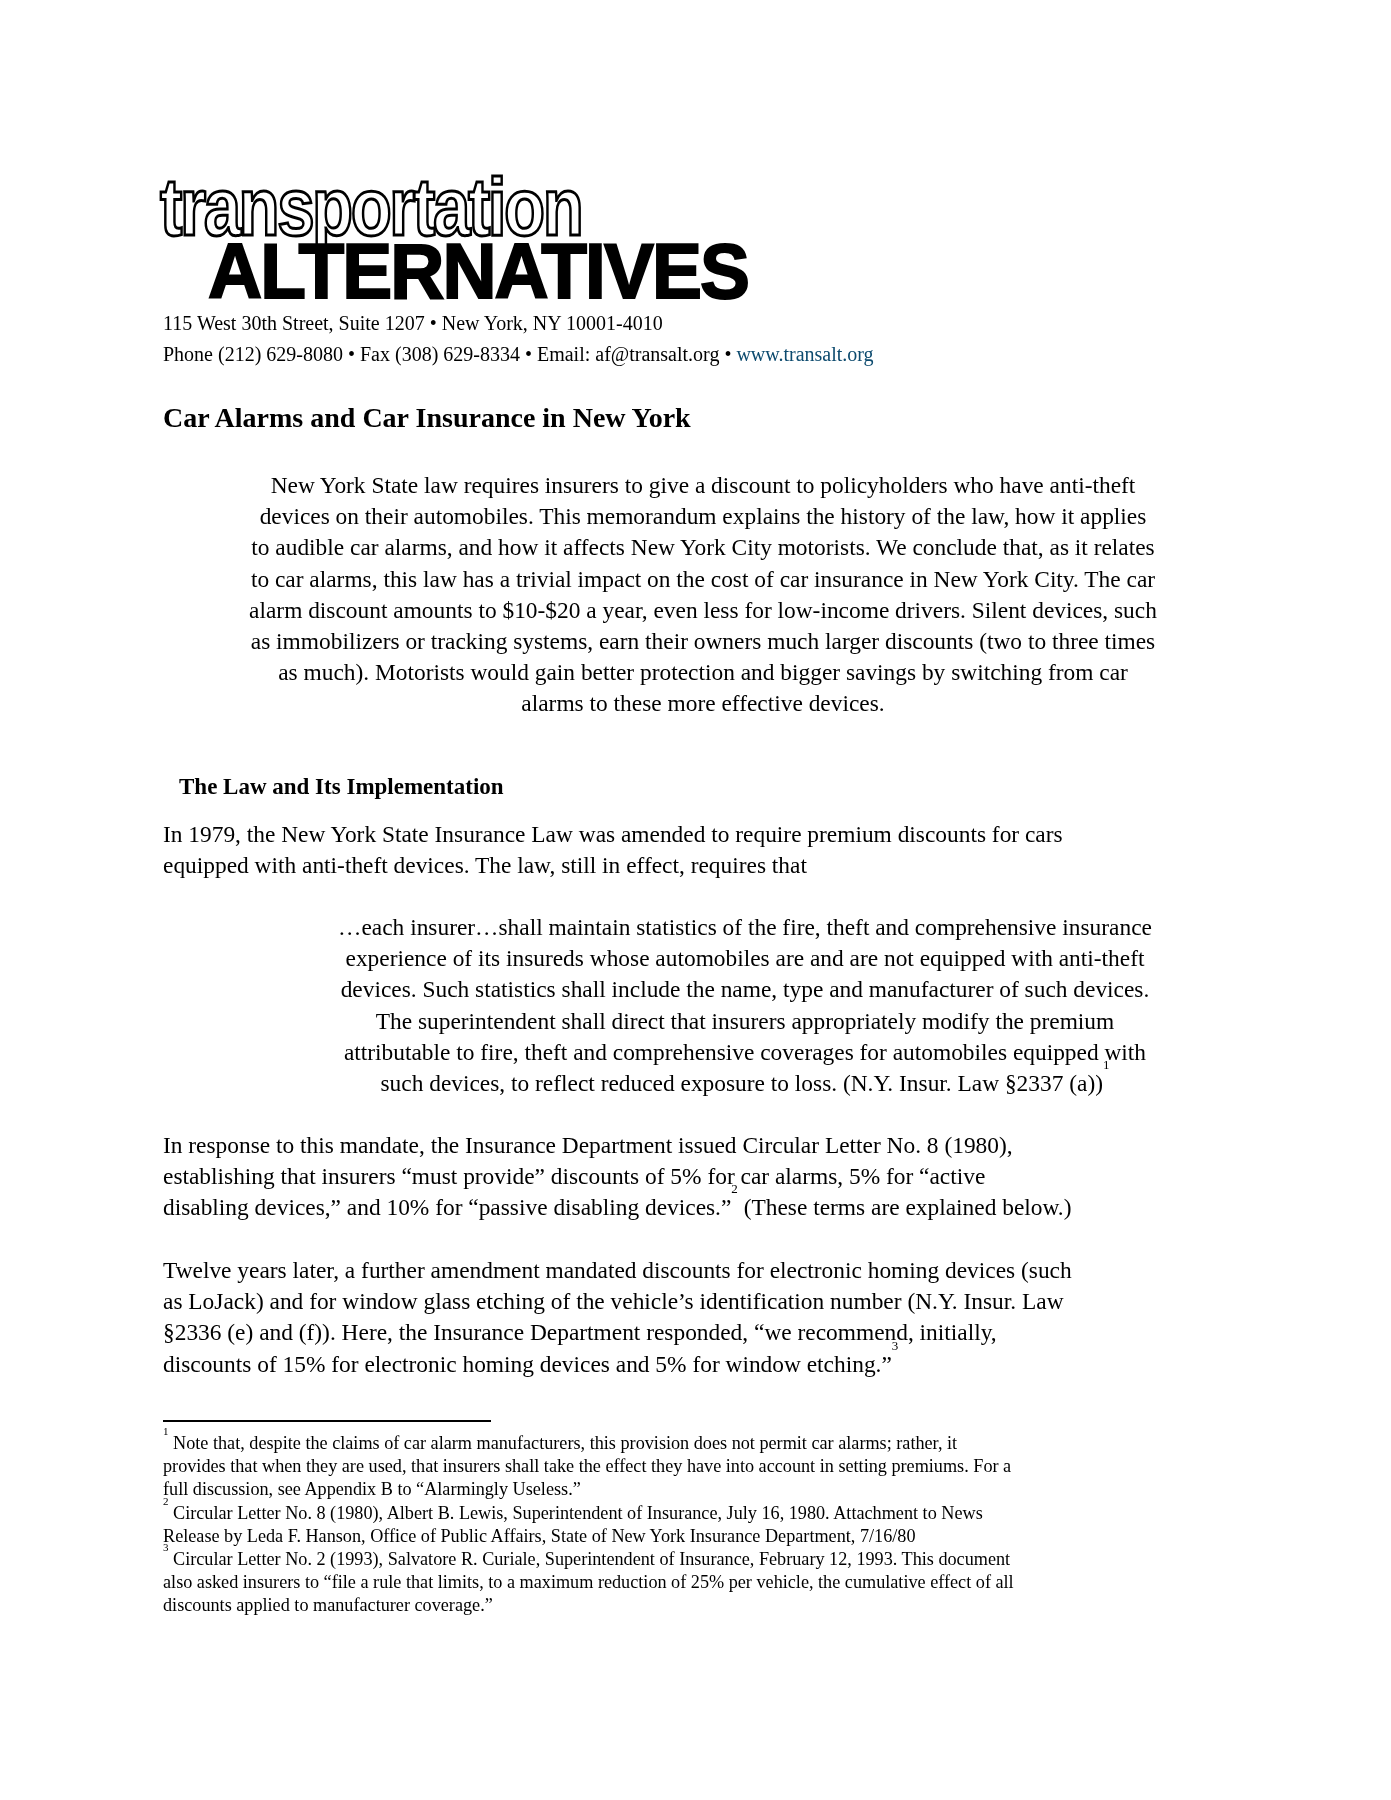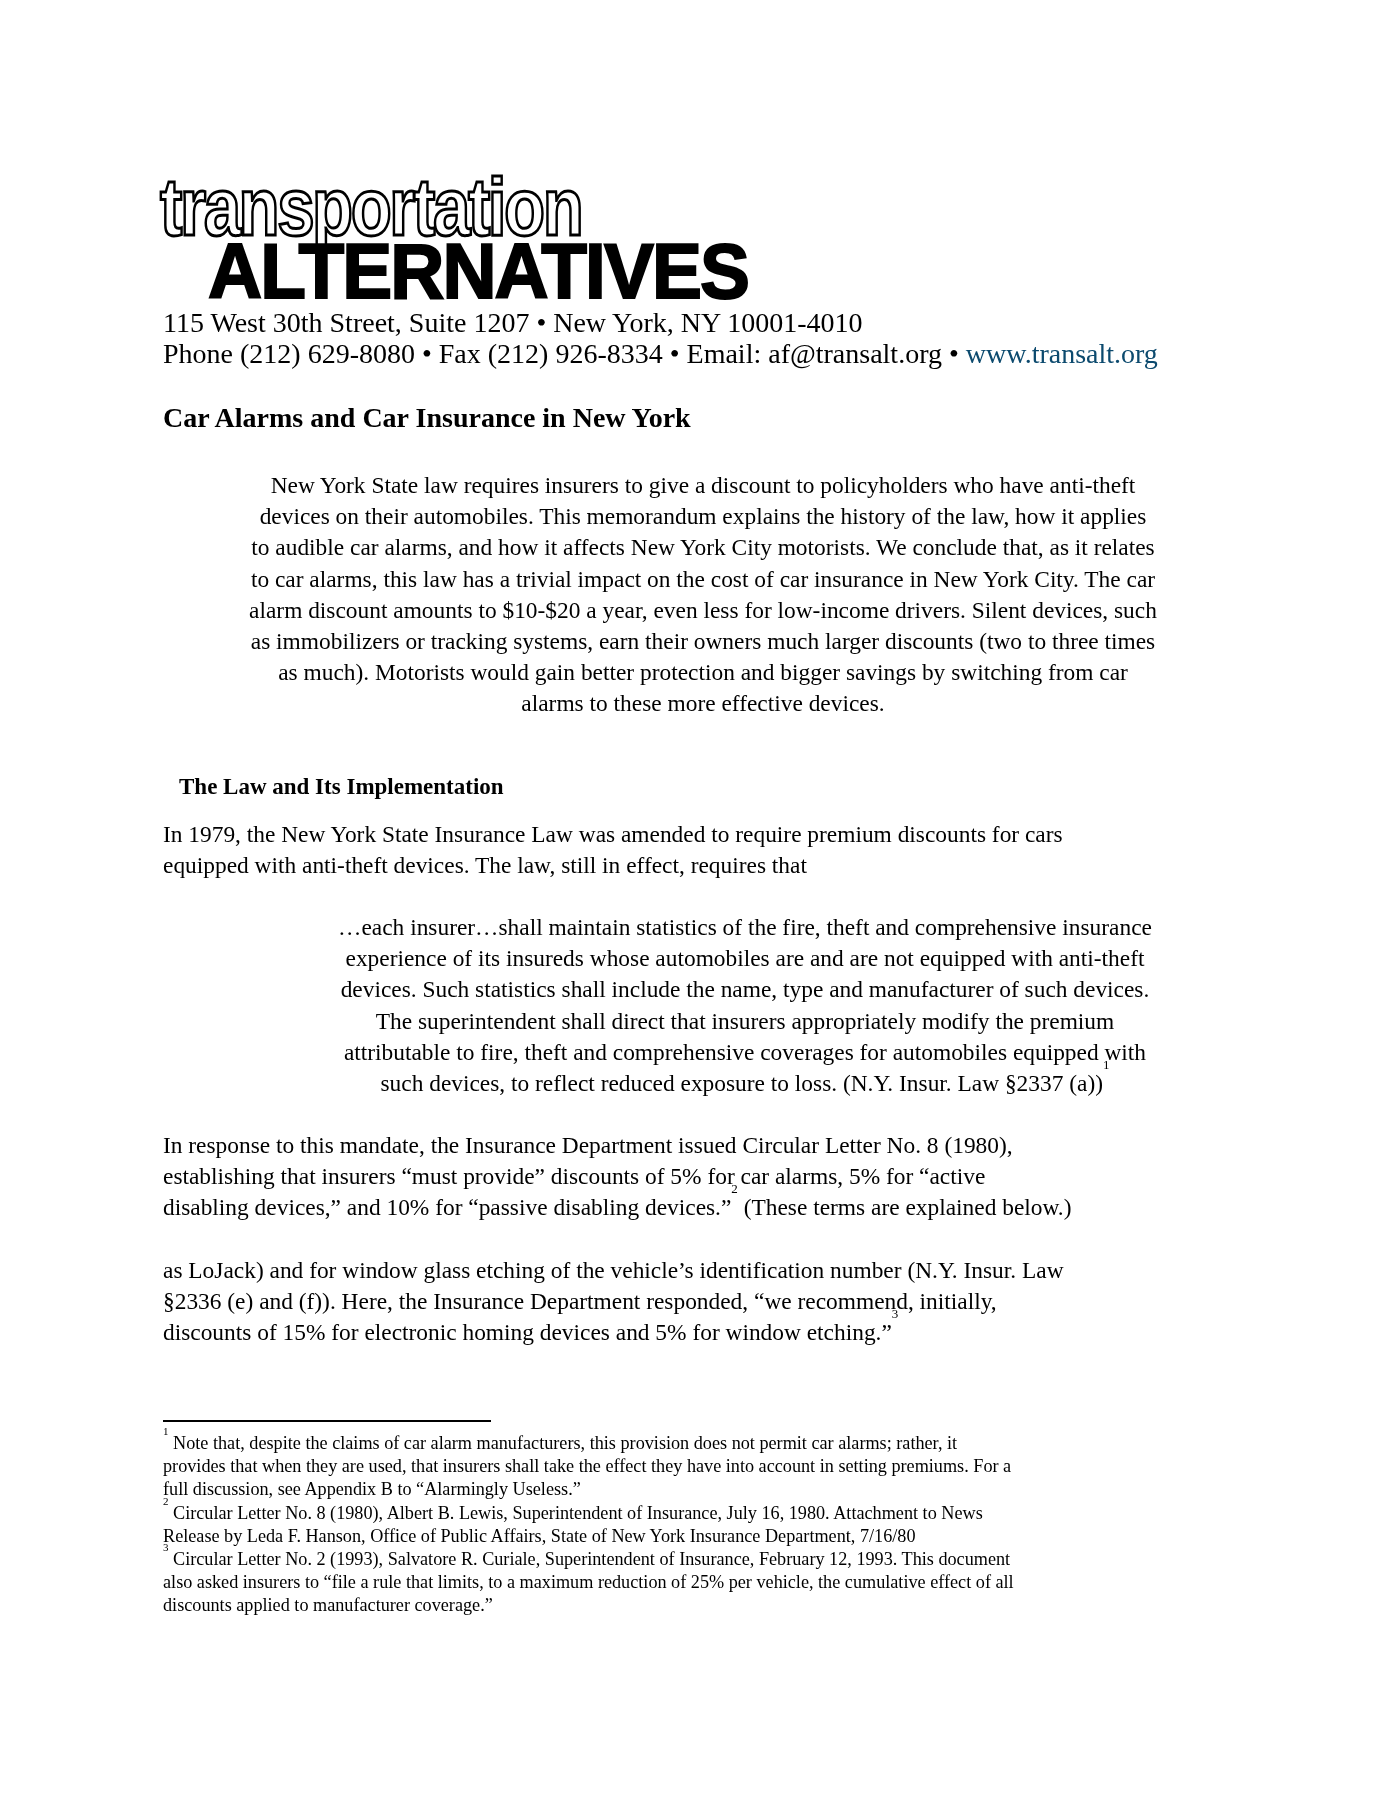--- a/index.html
+++ b/index.html
@@ -55,21 +55,21 @@
       letter-spacing: -2px;
       color: #000000;
       -webkit-text-stroke: 2px #000000;
       transform: scaleX(0.96);
       transform-origin: left top;
       white-space: nowrap;
     }
     .addr {
       position: absolute;
       left: 163px;
-      font-size: 28px;
+      font-size: 20px;
       line-height: 30px;
       white-space: nowrap;
     }
     .addr.line1 { top: 300px; }
     .addr.line2 { top: 331px; }
     .addr a {
       color: #0c4a6e;
     }
     .title {
       position: absolute;
@@ -149,21 +149,21 @@
 <body>
 
 <div class="page">
 
   <div class="logo">
     <div class="logo-top">transportation</div>
     <div class="logo-bottom">ALTERNATIVES</div>
   </div>
 
   <div class="addr line1">115 West 30th Street, Suite 1207 • New York, NY 10001-4010</div>
-  <div class="addr line2"><span>Phone (212) 629-8080 • Fax (212) 926-8334 • Email: af@transalt.org • </span><a>www.transalt.org</a></div>
+  <div class="addr line2"><span>Phone (212) 629-8080 • Fax (308) 629-8334 • Email: af@transalt.org • </span><a>www.transalt.org</a></div>
 
   <h1 class="title">Car Alarms and Car Insurance in New York</h1>
 
   <p class="para" style="top:462px;text-align:center;">
     <span class="ln">New York State law requires insurers to give a discount to policyholders who have anti-theft</span>
     <span class="ln">devices on their automobiles. This memorandum explains the history of the law, how it applies</span>
     <span class="ln">to audible car alarms, and how it affects New York City motorists. We conclude that, as it relates</span>
     <span class="ln">to car alarms, this law has a trivial impact on the cost of car insurance in New York City. The car</span>
     <span class="ln">alarm discount amounts to $10-$20 a year, even less for low-income drivers. Silent devices, such</span>
     <span class="ln">as immobilizers or tracking systems, earn their owners much larger discounts (two to three times</span>
@@ -187,20 +187,21 @@
     <span class="ln"><span>such devices, to reflect reduced exposure to loss. (N.Y. Insur. Law §2337 (a))</span><sup class="fn">1</sup></span>
   </blockquote>
 
   <p class="para" style="top:1122px;">
     <span class="ln">In response to this mandate, the Insurance Department issued Circular Letter No. 8 (1980),</span>
     <span class="ln">establishing that insurers “must provide” discounts of 5% for car alarms, 5% for “active</span>
     <span class="ln"><span>disabling devices,” and 10% for “passive disabling devices.”</span><sup class="fn">2</sup><span> (These terms are explained below.)</span></span>
   </p>
 
   <p class="para" style="top:1247px;">
+    <span class="ln">Twelve years later, a further amendment mandated discounts for electronic homing devices (such</span>
     <span class="ln">as LoJack) and for window glass etching of the vehicle’s identification number (N.Y. Insur. Law</span>
     <span class="ln">§2336 (e) and (f)). Here, the Insurance Department responded, “we recommend, initially,</span>
     <span class="ln"><span>discounts of 15% for electronic homing devices and 5% for window etching.”</span><sup class="fn">3</sup></span>
   </p>
 
   <div class="fn-rule"></div>
 
   <div class="footnotes">
     <div>
       <span class="ln"><sup>1</sup><span> Note that, despite the claims of car alarm manufacturers, this provision does not permit car alarms; rather, it</span></span>

